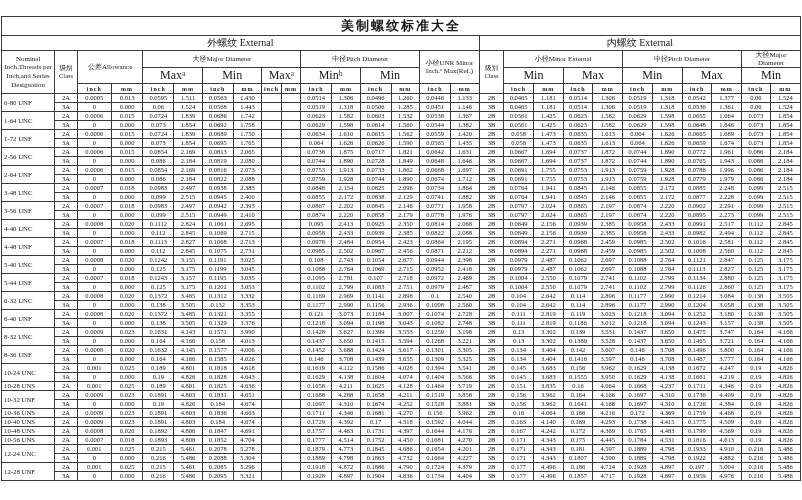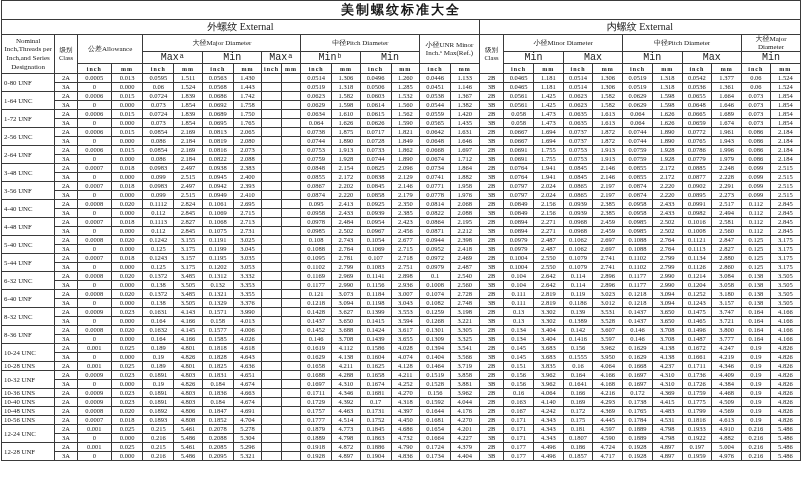--- a/index.html
+++ b/index.html
@@ -1,27 +1,27 @@
 <!DOCTYPE html>
 <html><head>
 <meta charset="utf-8">
 <style>
   html,body{margin:0;padding:0;background:#fff;}
   #page{width:802px;height:500px;background:#fff;overflow:hidden;
         font-family:"Liberation Serif","DejaVu Serif",serif;color:#1a1a1a;}
-  table{border-collapse:collapse;table-layout:fixed;width:800px;margin:0 1px;}
+  table{border-collapse:collapse;table-layout:fixed;width:800px;margin:16px 1px;}
   td,th{border:1px solid #3a3a3a;padding:0;text-align:center;vertical-align:middle;
         font-weight:normal;overflow:hidden;white-space:nowrap;}
   tr.title-row td{border:1px solid #3a3a3a;border-bottom:1px solid #3a3a3a;
         font-size:13px;font-weight:bold;height:16px;letter-spacing:2px;}
   tr.band-row td{font-size:10px;height:11px;}
   td.hdr{font-size:7px;white-space:normal;line-height:1.15;}
   td.nominal{font-size:7px;white-space:normal;line-height:1.25;}
   td.vhdr{font-size:6.5px;white-space:normal;line-height:1.2;}
-  tr.sub-row td{font-size:10px;height:10px;font-family:Liberation Mono, monospace;}
+  tr.sub-row td{font-size:12px;height:10px;}
   tr.unit-row td{font-size:6px;height:9px;font-weight:bold;letter-spacing:1px;}
   tbody td{font-size:6.5px;height:8px;line-height:8px;}
   tbody td.size{text-align:left;padding-left:2px;font-size:6.8px;}
 </style>
 </head>
 <body>
 
 <div id="page">
 <table>
   <colgroup>
@@ -62,21 +62,21 @@
       <td colspan="11">内螺纹 External</td>
     </tr>
     <tr>
       <td rowspan="3" class="nominal">Nominal Inch,Threads per Inch,and Series Designation</td>
       <td rowspan="3" class="vhdr">级别 Class</td>
       <td colspan="2" rowspan="2" class="hdr">公差Allowance</td>
       <td colspan="6" class="hdr">大径Major Diameter</td>
       <td colspan="4" class="hdr">中径Pitch Diameter</td>
       <td colspan="2" rowspan="2" class="hdr">小径UNR Minor Inch.ᵃ Max(Ref.)</td>
       <td rowspan="3" class="vhdr">级别 Class</td>
-      <td colspan="4" class="hdr">小径Minor Diameter</td>
+      <td colspan="4" class="hdr">小径Minor External</td>
       <td colspan="4" class="hdr">中径Pitch Diameter</td>
       <td colspan="2" class="hdr">大径Major Diameter</td>
     </tr>
     <tr class="sub-row">
       <td colspan="2">Maxᵃ</td>
       <td colspan="2">Min</td>
       <td colspan="2">Maxᵃ</td>
       <td colspan="2">Minᵇ</td>
       <td colspan="2">Min</td>
       <td colspan="2">Min</td>

